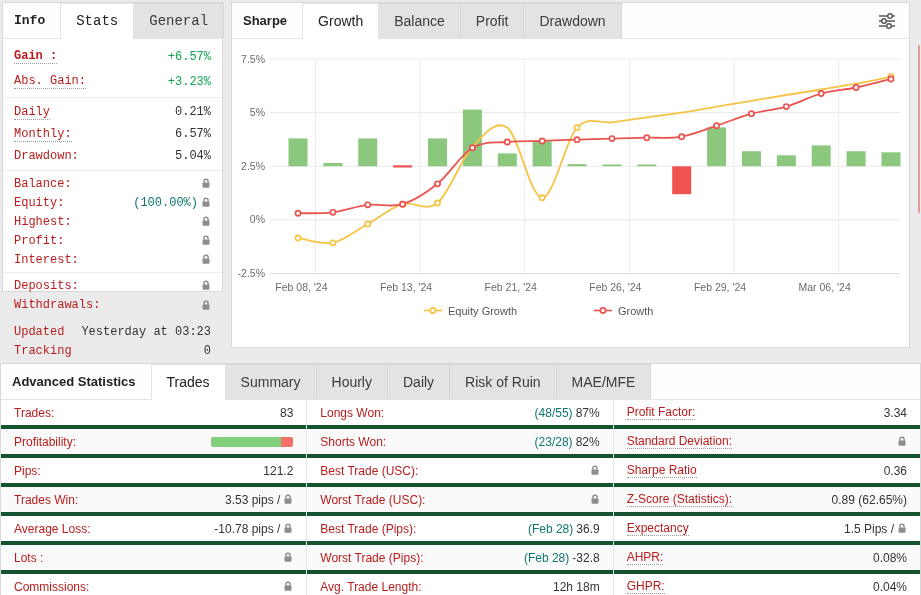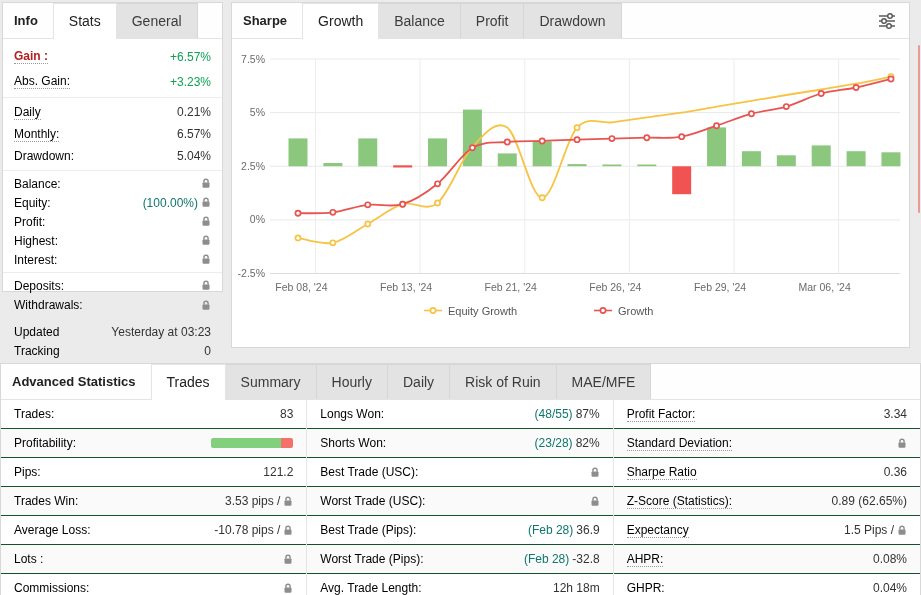--- a/index.html
+++ b/index.html
@@ -7,56 +7,56 @@
   body {
     background: #ebebeb;
     font-family: "Liberation Sans", sans-serif;
     font-size: 12px;
     color: #333;
     position: relative;
   }
   .page { position: relative; width: 921px; height: 595px; }
   .top-row { display: flex; padding: 2px 0 0 2px; height: 349px; }
   .card { background: #fff; border: 1px solid #d8d8d8; }
-  .info-card { width: 221px; height: 290px; flex: none; }
+  .info-card { width: 221px; height: 290px; flex: none; font-family: Liberation Mono, monospace; }
   .chart-card { width: 679px; height: 346px; margin-left: 8px; display: flex; flex-direction: column; }
   .stats-card { margin-top: 14px; width: 921px; height: 240px; }
 
   
   .tabstrip { display: flex; align-items: stretch; height: 36px; border-bottom: 1px solid #e4e4e4; background: #fefefe; }
   .card-title { font-size: 13px; font-weight: bold; color: #222; align-self: center; padding: 0 16px 0 11px; white-space: nowrap; }
   .tabs { display: flex; align-items: stretch; }
   .tab { padding: 0 15px; line-height: 35px; font-size: 14px; color: #3c3c3c; background: #e3e3e3;
          border: 1px solid #d6d6d6; border-bottom: none; margin-left: -1px; cursor: pointer; white-space: nowrap; }
   .tab.active { background: #fff; border-color: #e4e4e4; margin-bottom: -1px; position: relative; z-index: 2; color: #222; }
   .tune { margin-left: auto; align-self: center; padding-right: 12px; cursor: pointer; line-height: 0; }
 
   
   .srow { display: flex; justify-content: space-between; align-items: center; padding: 0 11px; }
-  .lbl { color: #000000; white-space: nowrap; }
+  .lbl { color: #b91c1c; white-space: nowrap; }
   .lbl.u { border-bottom: 1px dotted #9a9a9a; cursor: pointer; }
   .lbl.b { font-weight: bold; color: #b91c1c; }
   .val { color: #333; display: inline-flex; align-items: center; gap: 3px; white-space: nowrap; }
   .muted { color: #0f766e; }
   .green { color: #0fa251; }
 
   
   .group { border-top: 1px solid #ececec; padding: 3px 0; }
   .group:first-child { border-top: none; padding-top: 5px; }
   .g-a .srow { height: 25px; }
   .g-b .srow { height: 22px; }
   .g-c .srow { height: 19px; }
   .g-d .srow { height: 19.5px; }
   .g-e .srow { height: 19.5px; }
 
   
   .columns { display: grid; grid-template-columns: 1fr 1fr 1fr; }
   .scol { border-right: 1px solid #e6e6e6; }
   .scol:last-child { border-right: none; }
-  .scol .srow { height: 29px; border-bottom: 1px solid #14532d; padding: 0 13px; gap: 20px; }
+  .scol .srow { height: 29px; border-bottom: 4px solid #14532d; padding: 0 13px; gap: 20px; }
   .scol .srow:nth-child(even) { background: #fafafa; }
 
   
   .pbar { display: inline-flex; width: 82px; height: 10px; border-radius: 2px; overflow: hidden; }
   .pg { background: #82d07c; height: 100%; }
   .pr { background: #f4716a; height: 100%; }
 
   
   #chart-holder { flex: 1; position: relative; }
   svg text.tick { font-family: "Liberation Sans", sans-serif; font-size: 10.5px; fill: #6b6b6b; }
@@ -129,30 +129,30 @@
               <span class="lbl">Equity:</span>
               <span class="val">
                 <span class="muted">(100.00%) </span>
                 <svg class="lock" width="10" height="11" viewBox="0 0 12 13">
                   <path d="M3.5 5.5 V3.9 a2.5 2.5 0 0 1 5 0 V5.5" fill="none" stroke="#8d8d8d" stroke-width="1.7"></path>
                   <rect x="1.8" y="5.3" width="8.4" height="6.2" rx="1" fill="#8d8d8d"></rect>
                 </svg>
               </span>
             </div>
             <div class="srow">
+              <span class="lbl">Highest:</span>
+              <span class="val">
+                <svg class="lock" width="10" height="11" viewBox="0 0 12 13">
+                  <path d="M3.5 5.5 V3.9 a2.5 2.5 0 0 1 5 0 V5.5" fill="none" stroke="#8d8d8d" stroke-width="1.7"></path>
+                  <rect x="1.8" y="5.3" width="8.4" height="6.2" rx="1" fill="#8d8d8d"></rect>
+                </svg>
+              </span>
+            </div>
+            <div class="srow">
               <span class="lbl">Profit:</span>
-              <span class="val">
-                <svg class="lock" width="10" height="11" viewBox="0 0 12 13">
-                  <path d="M3.5 5.5 V3.9 a2.5 2.5 0 0 1 5 0 V5.5" fill="none" stroke="#8d8d8d" stroke-width="1.7"></path>
-                  <rect x="1.8" y="5.3" width="8.4" height="6.2" rx="1" fill="#8d8d8d"></rect>
-                </svg>
-              </span>
-            </div>
-            <div class="srow">
-              <span class="lbl">Highest:</span>
               <span class="val">
                 <svg class="lock" width="10" height="11" viewBox="0 0 12 13">
                   <path d="M3.5 5.5 V3.9 a2.5 2.5 0 0 1 5 0 V5.5" fill="none" stroke="#8d8d8d" stroke-width="1.7"></path>
                   <rect x="1.8" y="5.3" width="8.4" height="6.2" rx="1" fill="#8d8d8d"></rect>
                 </svg>
               </span>
             </div>
             <div class="srow">
               <span class="lbl">Interest:</span>
               <span class="val">

